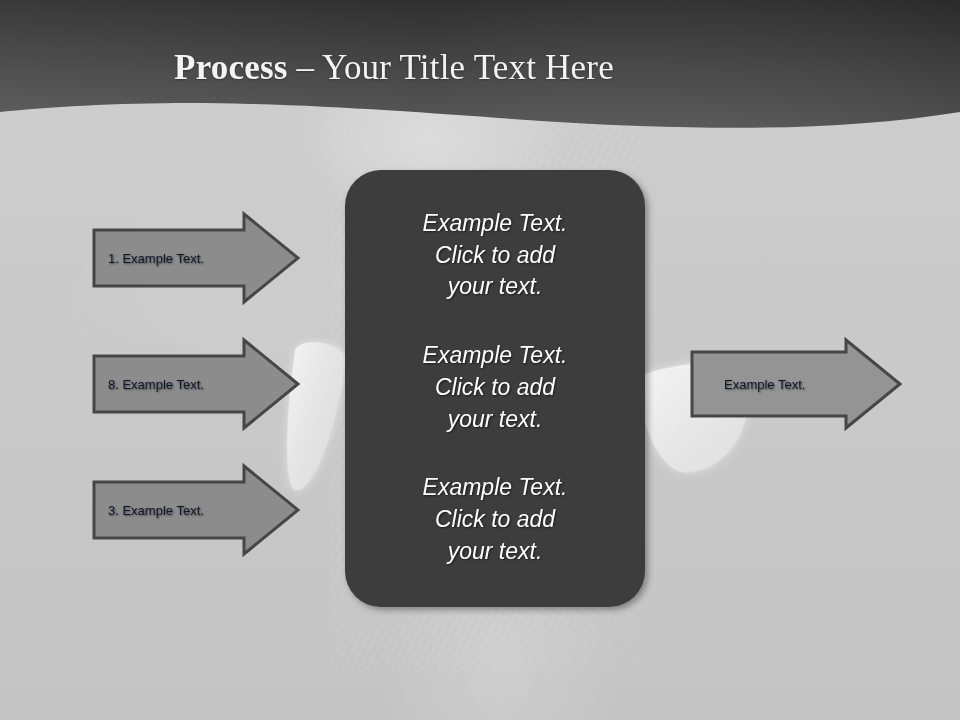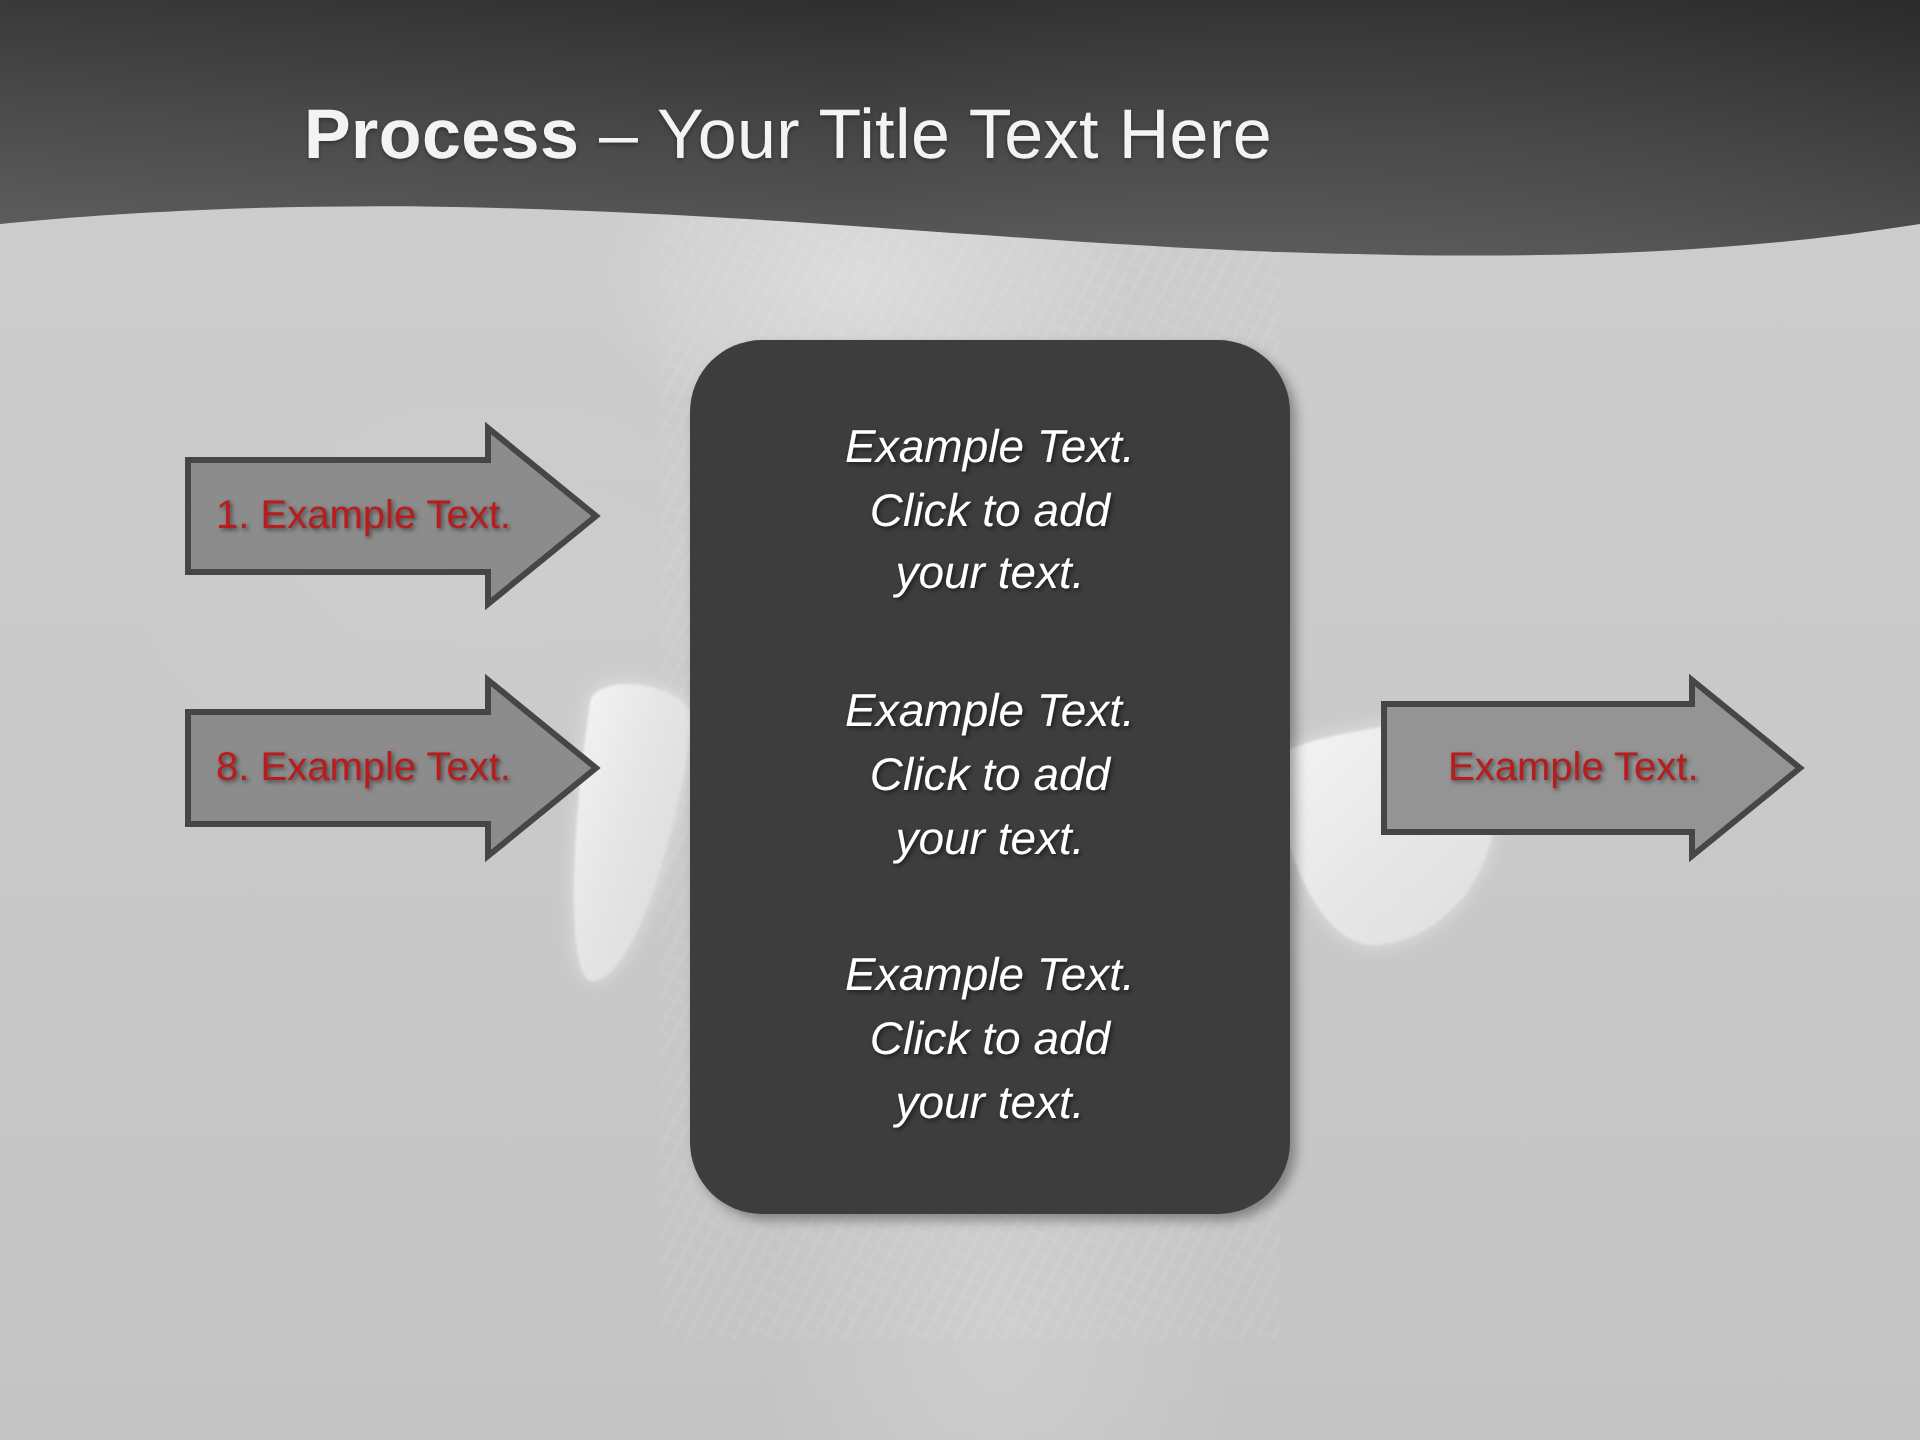--- a/index.html
+++ b/index.html
@@ -67,35 +67,36 @@
   .header-title {
     position: absolute;
     left: 0; top: 48px;
     width: 788px;
     text-align: center;
     color: #f3f3f3;
     font-size: 35px;
     letter-spacing: .2px;
     white-space: pre;
     text-shadow: 0 1px 2px rgba(0,0,0,0.35);
+    font-family: Liberation Serif, serif;
   }
   .header-title .strong { font-weight: bold; }
 
   
   .arrow {
     position: absolute;
     display: flex;
     align-items: center;
   }
   .arrow svg { position: absolute; left: 0; top: 0; overflow: visible; }
   .arrow-label {
     position: relative;
     z-index: 2;
-    color: #b91c1c;
-    font-size: 20px;
+    color: #0f172a;
+    font-size: 13px;
     white-space: nowrap;
     text-shadow: 1px 1px 2px rgba(0,0,0,0.5);
   }
   .arrow-1 { left: 92px;  top: 212px; width: 208px; height: 92px; }
   .arrow-2 { left: 92px;  top: 338px; width: 208px; height: 92px; }
   .arrow-3 { left: 92px;  top: 464px; width: 208px; height: 92px; }
   .arrow-1 .arrow-label,
   .arrow-2 .arrow-label,
   .arrow-3 .arrow-label { margin-left: 16px; }
 
@@ -167,20 +168,26 @@
     <span class="arrow-label">1. Example Text.</span>
   </div>
 
   <div class="arrow arrow-2">
     <svg width="208" height="92" viewBox="0 0 208 92" xmlns="http://www.w3.org/2000/svg" aria-hidden="true">
       <path d="M2,18 L152,18 L152,2 L206,46 L152,90 L152,74 L2,74 Z" fill="#8c8c8c" stroke="#464646" stroke-width="3" stroke-linejoin="miter"></path>
     </svg>
     <span class="arrow-label">8. Example Text.</span>
   </div>
 
+  <div class="arrow arrow-3">
+    <svg width="208" height="92" viewBox="0 0 208 92" xmlns="http://www.w3.org/2000/svg" aria-hidden="true">
+      <path d="M2,18 L152,18 L152,2 L206,46 L152,90 L152,74 L2,74 Z" fill="#8c8c8c" stroke="#464646" stroke-width="3" stroke-linejoin="miter"></path>
+    </svg>
+    <span class="arrow-label">3. Example Text.</span>
+  </div>
 
   <div class="centre-panel">
     <div class="panel-block">Example Text.
 Click  to add
 your text.</div>
     <div class="panel-block">Example Text.
 Click  to add
 your text.</div>
     <div class="panel-block">Example Text.
 Click  to add

